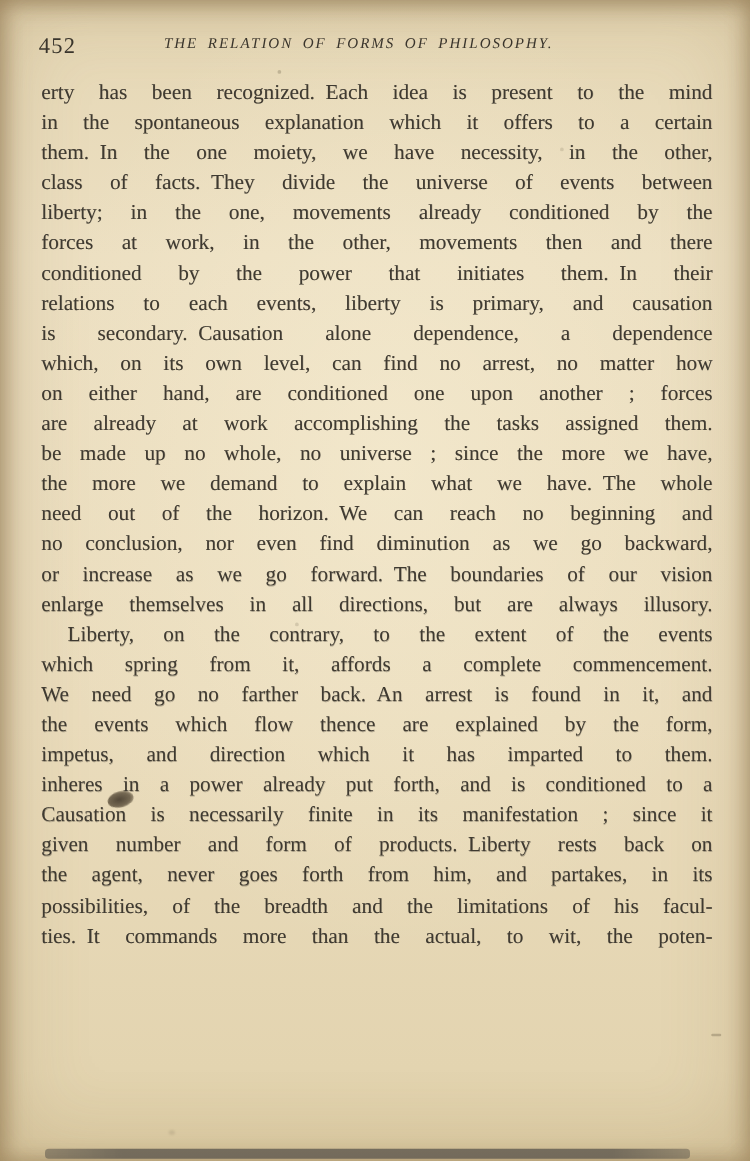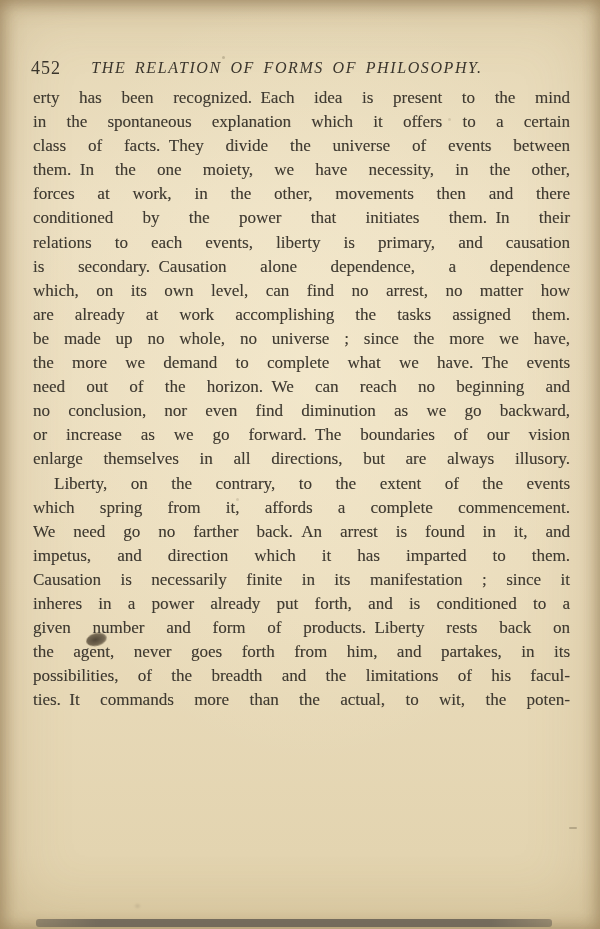--- a/index.html
+++ b/index.html
@@ -17,36 +17,35 @@
   
   #page::before{
     content:"";position:absolute;inset:0;pointer-events:none;
     box-shadow:
       inset 0 0 14px 4px rgba(130,102,62,0.30),
       inset 0 0 55px 18px rgba(148,118,74,0.17),
       inset 12px 0 22px -10px rgba(120,92,55,0.35),
       inset -10px 0 20px -10px rgba(120,92,55,0.28),
       inset 0 14px 26px -14px rgba(120,92,55,0.35);
   }
-  #header{position:absolute;top:26px;left:0;right:0;height:24px;margin-top:32px;}
+  #header{position:absolute;top:26px;left:0;right:0;height:24px;}
   #page-number{
     position:absolute;left:31px;top:0;
     font-size:18px;letter-spacing:1px;color:#3a352c;
   }
   #running-title{
     position:absolute;left:287px;top:1px;transform:translateX(-50%);
     white-space:nowrap;
-    font-style:italic;font-size:16px;letter-spacing:1.6px;
+    font-style:italic;font-size:12px;letter-spacing:1.6px;
     word-spacing:3px;color:#3a352c;
   }
   #body-text{
     position:absolute;left:33px;right:30px;top:62px;
     font-size:17px;color:#3f3a31;
     text-shadow:0.3px 0.3px 0 rgba(63,58,49,0.35);
-    margin-top:24px;
   }
   .text-line{
     height:24.1px;line-height:24.1px;
     text-align:justify;text-align-last:justify;
     white-space:nowrap;
   }
   .text-line.indent{padding-left:21px;}
   
   .ink-blot{
     position:absolute;left:86px;top:633px;width:21px;height:13px;
@@ -72,42 +71,45 @@
 
   <div id="header">
     <span id="page-number">452</span>
     <span id="running-title">THE RELATION OF FORMS OF PHILOSOPHY.</span>
   </div>
 
   <div id="body-text">
       <div>
         <div class="text-line">erty has been recognized. Each idea is present to the mind</div>
         <div class="text-line">in the spontaneous explanation which it offers to a certain</div>
+        <div class="text-line">them. In the one moiety, we have necessity, in the other,</div>
         <div class="text-line">class of facts. They divide the universe of events between</div>
-        <div class="text-line">them. In the one moiety, we have necessity, in the other,</div>
+        <div class="text-line">liberty; in the one, movements already conditioned by the</div>
         <div class="text-line">forces at work, in the other, movements then and there</div>
         <div class="text-line">conditioned by the power that initiates them. In their</div>
         <div class="text-line">relations to each events, liberty is primary, and causation</div>
         <div class="text-line">is secondary. Causation alone dependence, a dependence</div>
         <div class="text-line">which, on its own level, can find no arrest, no matter how</div>
+        <div class="text-line">on either hand, are conditioned one upon another ; forces</div>
         <div class="text-line">are already at work accomplishing the tasks assigned them.</div>
         <div class="text-line">be made up no whole, no universe ; since the more we have,</div>
-        <div class="text-line">the more we demand to complete what we have. The events</div>
+        <div class="text-line">the more we demand to explain what we have. The whole</div>
         <div class="text-line">need out of the horizon. We can reach no beginning and</div>
         <div class="text-line">no conclusion, nor even find diminution as we go backward,</div>
         <div class="text-line">or increase as we go forward. The boundaries of our vision</div>
         <div class="text-line">enlarge themselves in all directions, but are always illusory.</div>
       </div>
       <div>
         <div class="text-line indent">Liberty, on the contrary, to the extent of the events</div>
         <div class="text-line">which spring from it, affords a complete commencement.</div>
         <div class="text-line">We need go no farther back. An arrest is found in it, and</div>
+        <div class="text-line">the events which flow thence are explained by the form,</div>
         <div class="text-line">impetus, and direction which it has imparted to them.</div>
+        <div class="text-line">inheres in a power already put forth, and is conditioned to a</div>
         <div class="text-line">Causation is necessarily finite in its manifestation ; since it</div>
-        <div class="text-line">inheres in a power already put forth, and is conditioned to a</div>
         <div class="text-line">given number and form of products. Liberty rests back on</div>
         <div class="text-line">the agent, never goes forth from him, and partakes, in its</div>
         <div class="text-line">possibilities, of the breadth and the limitations of his facul-</div>
         <div class="text-line">ties. It commands more than the actual, to wit, the poten-</div>
       </div>
     </div>
 
   <div class="ink-blot"></div>
   <div class="speck s1"></div>
   <div class="speck s2"></div>

